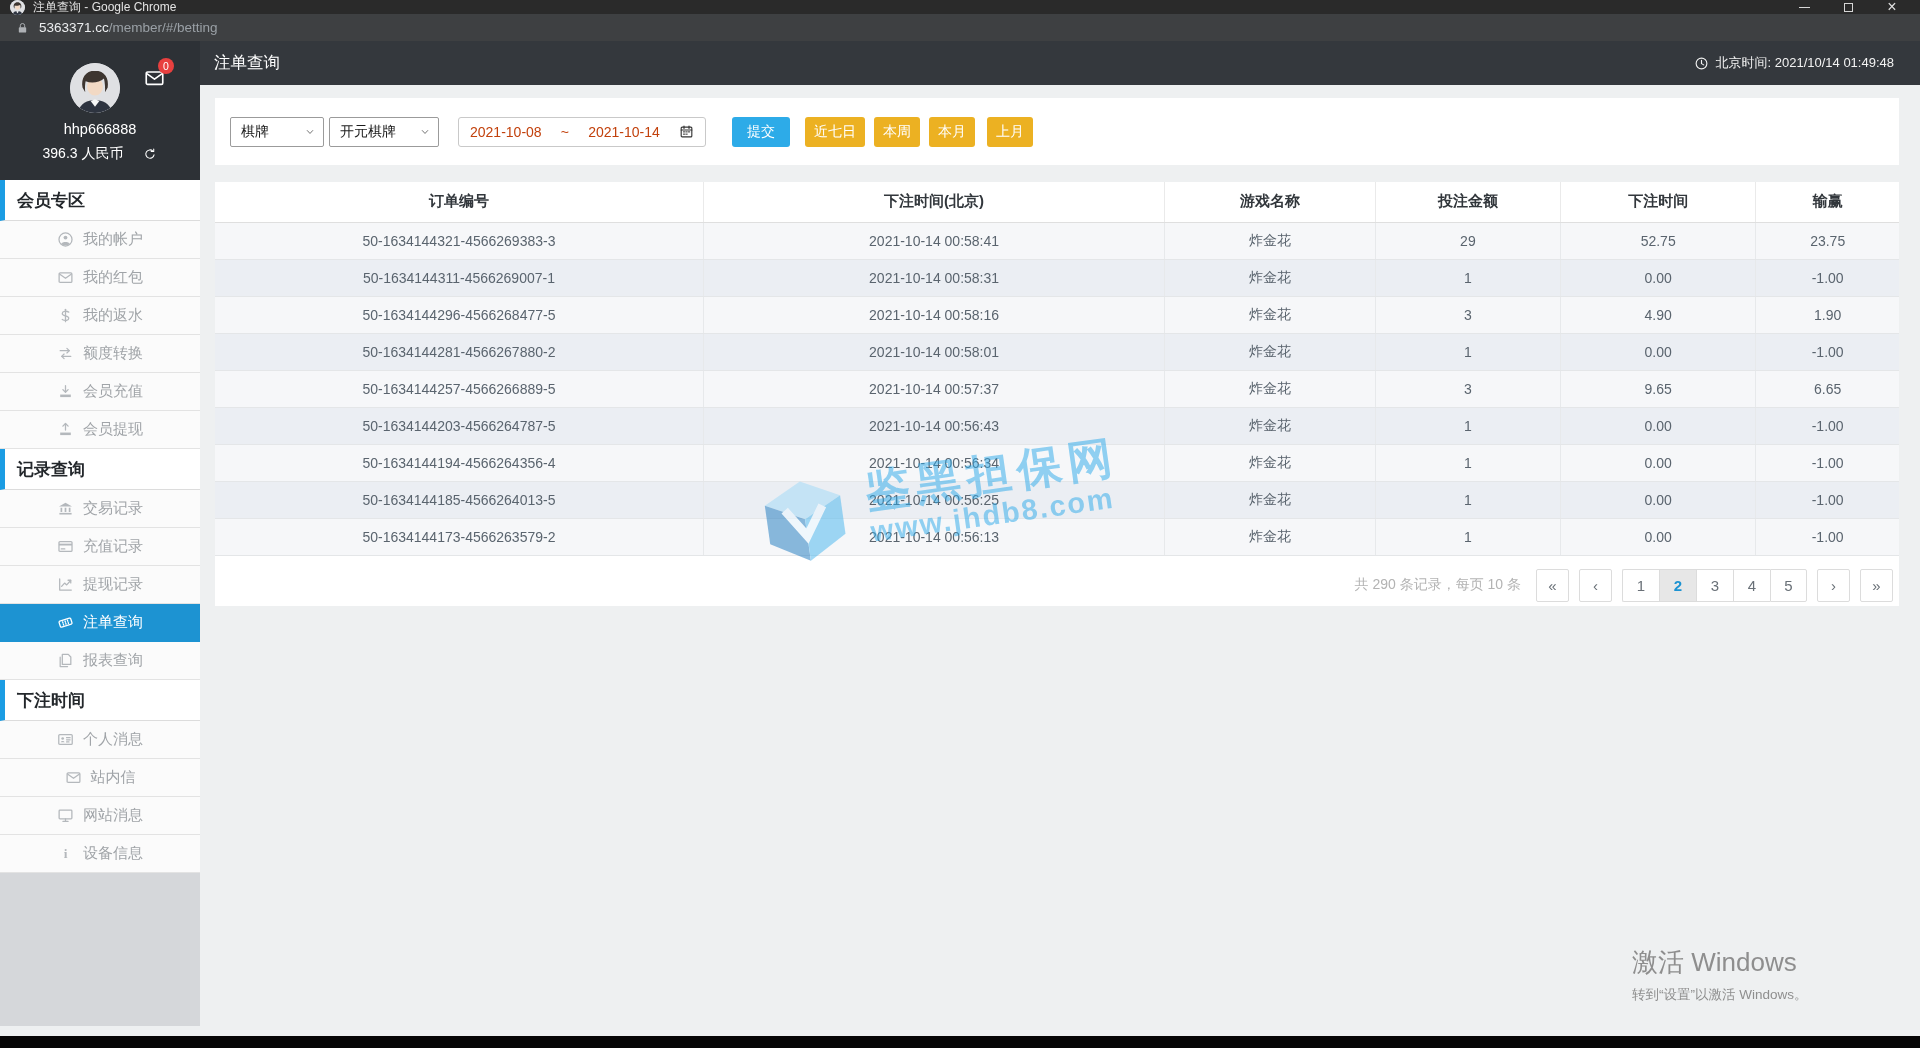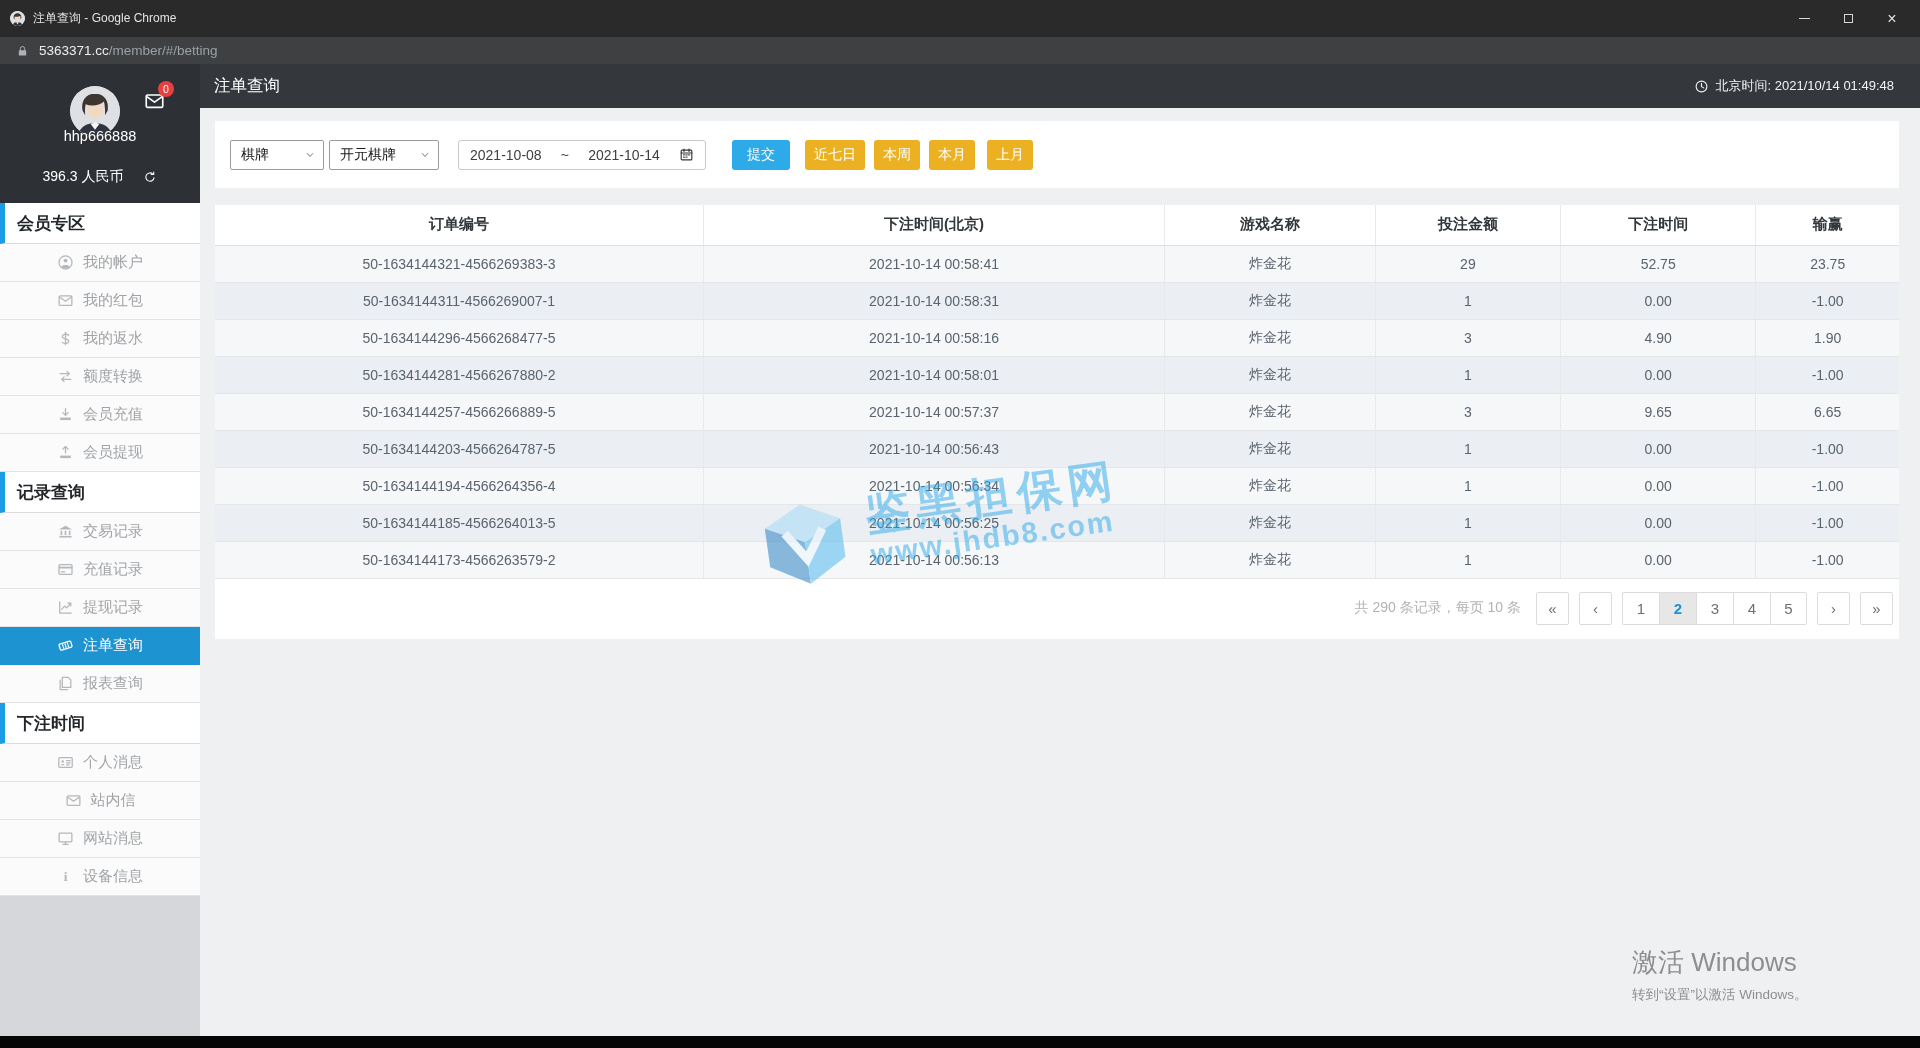--- a/index.html
+++ b/index.html
@@ -1,20 +1,20 @@
 <!DOCTYPE html>
 <html><head>
 <meta charset="utf-8">
 <style>
   * { margin:0; padding:0; box-sizing:border-box; }
   html,body { width:1920px; height:1048px; overflow:hidden; }
   body { font-family:"Liberation Sans","DejaVu Sans",sans-serif; background:#eef0f1; position:relative; }
 
   
-  .titlebar { height:37px; background:#2a2a2a; display:flex; align-items:center; padding:0 10px; gap:8px; }
+  .titlebar { height:14px; background:#2a2a2a; display:flex; align-items:center; padding:0 10px; gap:8px; }
   .titlebar .fav { width:15px; height:15px; border-radius:50%; overflow:hidden; background:#cfd2d6; flex:none; }
   .titlebar .t { font-size:12px; color:#e3e3e3; }
   .win-controls { margin-left:auto; display:flex; align-items:center; gap:32px; padding-right:12px; }
   .wc { width:12px; height:12px; display:flex; align-items:center; justify-content:center; cursor:pointer; }
   .wc-min i { display:block; width:11px; height:1px; background:#d6d6d6; }
   .wc-max i { display:block; width:9px; height:9px; border:1px solid #d6d6d6; }
   .wc-close { color:#e0e0e0; font-size:16px; line-height:12px; }
 
   .urlbar { height:27px; background:#3e4042; display:flex; align-items:center; padding:0 16px; gap:10px; }
   .urlbar svg { flex:none; }
@@ -23,21 +23,21 @@
   .url .path { color:#9aa0a6; }
 
   
   .app { display:flex; height:985px; }
 
   .sidebar { width:200px; background:#d5d7da; display:flex; flex-direction:column; flex:none; }
   .user-panel { height:139px; background:#2d3136; position:relative; color:#fff; }
   .avatar { position:absolute; left:70px; top:22px; width:50px; height:50px; border-radius:50%; overflow:hidden; background:#dfe0e3; }
   .mailbox { position:absolute; left:141px; top:26px; }
   .mail-badge { position:absolute; left:17px; top:-9px; min-width:16px; height:16px; border-radius:8px; background:#e8403f; color:#fff; font-size:10.5px; display:flex; align-items:center; justify-content:center; padding:0 4px; }
-  .uname { position:absolute; top:64px; width:100%; text-align:center; font-size:14.5px; }
+  .uname { position:absolute; top:80px; width:100%; text-align:center; font-size:14.5px; }
   .ubal { position:absolute; top:104px; width:100%; text-align:center; font-size:14px; display:flex; align-items:center; justify-content:center; gap:20px; }
 
   .menu-section-header { height:41px; background:#fff; border-left:5px solid #1b9ce3; border-bottom:1px solid #dcdcdc; display:flex; align-items:center; padding-left:12px; font-size:17px; font-weight:bold; color:#23272b; }
   .menu-item { height:38px; background:#fbfbfb; border-bottom:1px solid #e3e3e3; display:flex; align-items:center; justify-content:center; gap:9px; font-size:15px; color:#a0a4a8; cursor:pointer; }
   .menu-item svg { width:17px; height:17px; color:#b4b8bc; flex:none; }
   .menu-item.active { background:#1d93d2; border-bottom-color:#1d93d2; color:#fff; }
   .menu-item.active svg { color:#fff; }
   .side-fill { flex:1; }
 
   .main { flex:1; display:flex; flex-direction:column; min-width:0; }
@@ -46,29 +46,29 @@
   .bj-time { margin-left:auto; display:flex; align-items:center; gap:6px; font-size:13px; color:#f2f2f2; }
 
   .content { flex:1; position:relative; padding:13px 21px 0 15px; background:#eef0f1; }
 
   
   .filter-card { height:67px; background:#fff; display:flex; align-items:center; padding-left:15px; }
   .select-box { height:30px; border:1px solid #9b9b9b; border-radius:2px; background:#fff; display:flex; align-items:center; justify-content:space-between; padding:0 8px 0 10px; font-size:14px; color:#1a1a1a; cursor:pointer; }
   .sel-cat { width:94px; }
   .sel-game { width:110px; margin-left:5px;gap:6px; }
   .select-box svg { width:10px; height:10px; color:#444; }
-  .date-box { margin-left:19px; width:248px; height:30px; border:1px solid #c9c9c9; border-radius:3px; display:flex; align-items:center; justify-content:space-between; padding:0 11px; font-size:14px; color:#404040; cursor:pointer; }
+  .date-box { margin-left:19px; width:248px; height:30px; border:1px solid #c9c9c9; border-radius:3px; display:flex; align-items:center; justify-content:space-between; padding:0 11px; font-size:14px; color:#c2410c; cursor:pointer; }
   .date-box svg { width:15px; height:15px; color:#333; }
   .btn { height:30px; border:none; border-radius:3px; color:#fff; font-size:14px; padding:0 9px; cursor:pointer; font-family:inherit; }
   .btn-submit { background:#2dabe8; margin-left:26px; padding:0 15px; }
   .btn-quick { background:#ecb122; }
   .bq0 { margin-left:15px; } .bq1,.bq2 { margin-left:9px; } .bq3 { margin-left:12px; }
 
   
-  .table-card { margin-top:17px; background:#fff; padding-bottom:10px; }
+  .table-card { margin-top:17px; background:#fff; }
   table { width:100%; border-collapse:collapse; table-layout:fixed; }
   th { height:40px; font-size:15px; font-weight:bold; color:#32373c; background:#fff; border-bottom:1px solid #dfdfdf; border-right:1px solid #eaeaea; }
   th:last-child { border-right:none; }
   td { height:37px; font-size:14px; color:#5a646e; text-align:center; border-bottom:1px solid #e4e6e8; border-right:1px solid #e7e9eb; overflow:hidden; white-space:nowrap; }
   td:last-child { border-right:none; }
   tbody tr:nth-of-type(odd) td { background:#f6f7f9; }
   tbody tr:nth-of-type(even) td { background:#ebeef3; }
 
   .pagination { display:flex; align-items:center; justify-content:flex-end; padding:13px 6px 4px; gap:10px; }
   .pg-summary { font-size:14px; color:#b3b3b3; margin-right:5px; }

